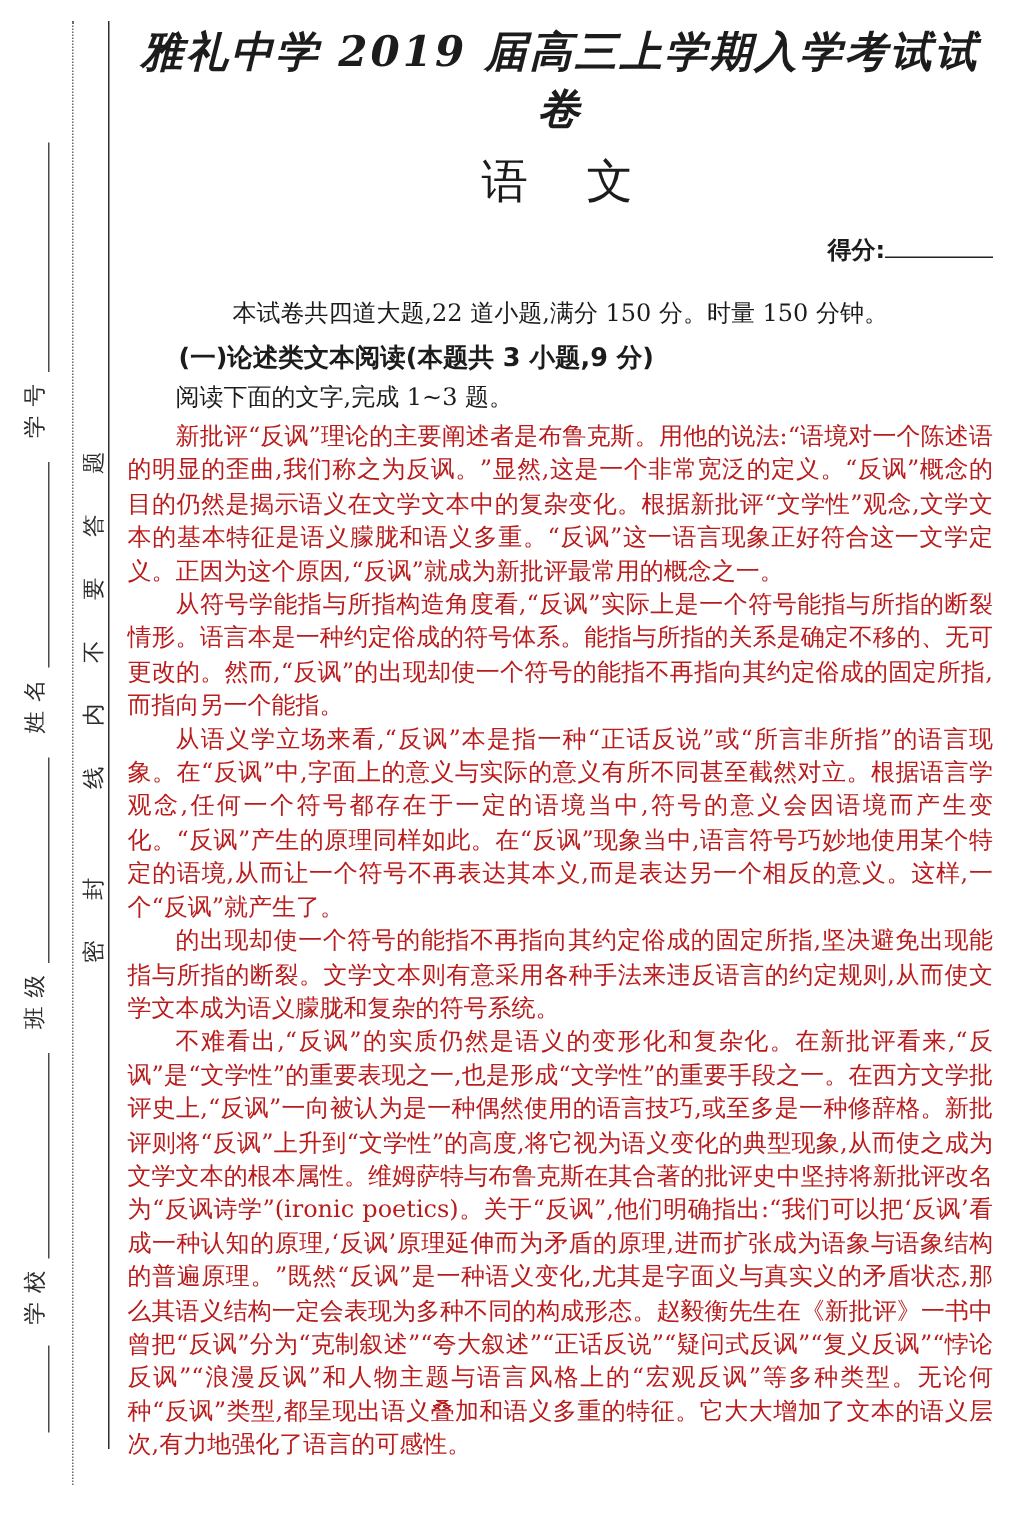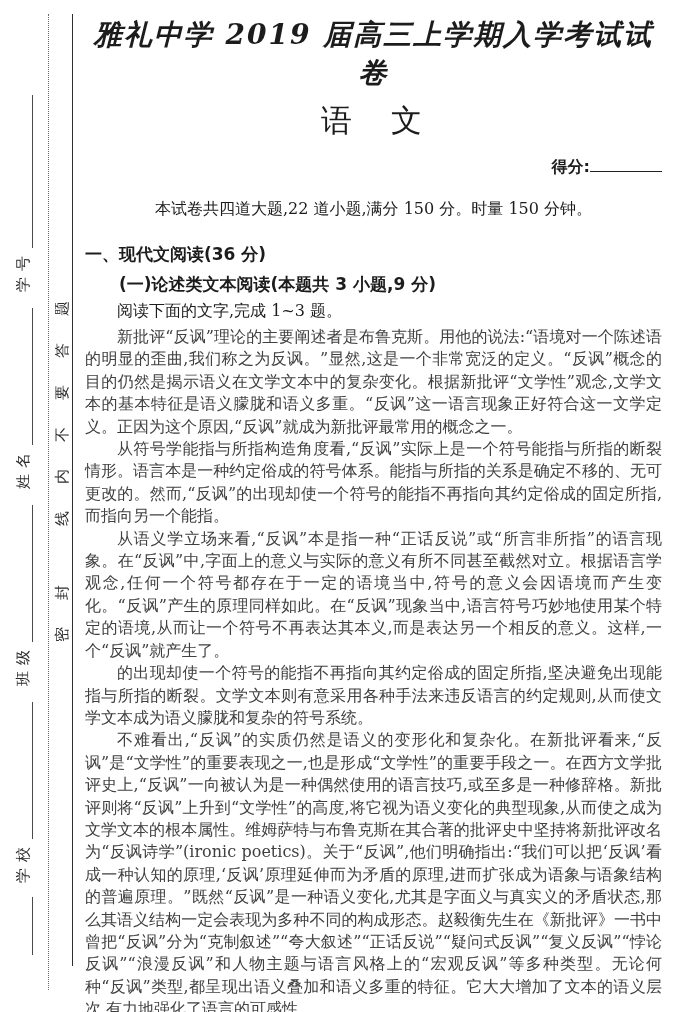--- a/index.html
+++ b/index.html
@@ -37,21 +37,21 @@
   .score-blank{display:inline-block;width:72px;border-bottom:1.5px solid #222;height:14px;
         vertical-align:baseline;}
   .exam-info{margin-top:21px;text-align:center;font-size:16px;}
   .sec-heading{margin-top:23px;font-size:17px;font-weight:700;
         font-family:"DejaVu Sans","Liberation Sans",sans-serif;}
   .sub-heading{margin-top:7px;font-size:17px;font-weight:700;text-indent:2em;
         font-family:"DejaVu Sans","Liberation Sans",sans-serif;}
   .instruction{margin-top:5px;font-size:16px;text-indent:2em;}
   .article{margin-top:4px;}
   .para{margin:0;font-size:16px;line-height:22.4px;text-indent:2em;text-align:justify;
-        color:#404040;}
+        color:#b91c1c;}
   .footer{position:absolute;left:85px;width:577px;top:1022px;text-align:center;font-size:12px;
         color:#1c1c1c;}
 </style>
 </head>
 <body>
 
 <div class="page">
 
   <div class="vline-dotted"></div>
   <div class="vline-solid"></div>
@@ -77,21 +77,20 @@
   <div class="seal-strip"><span class="seal-ch">密</span><span class="seal-ch">封</span><span class="seal-ch">线</span><span class="seal-ch">内</span><span class="seal-ch">不</span><span class="seal-ch">要</span><span class="seal-ch">答</span><span class="seal-ch">题</span></div>
 
   <div class="main">
     <h1 class="exam-title">雅礼中学 2019 届高三上学期入学考试试卷</h1>
     <h2 class="subject">语　文</h2>
     <div class="score-row">
       <span>得分:</span><span class="score-blank"></span>
     </div>
     <div class="exam-info">本试卷共四道大题,22 道小题,满分 150 分。时量 150 分钟。</div>
 
-    <div class="sec-heading">一、现代文阅读(36 分)</div>
     <div class="sub-heading">(一)论述类文本阅读(本题共 3 小题,9 分)</div>
     <div class="instruction">阅读下面的文字,完成 1~3 题。</div>
 
     <div class="article">
         <p class="para">新批评“反讽”理论的主要阐述者是布鲁克斯。用他的说法:“语境对一个陈述语的明显的歪曲,我们称之为反讽。”显然,这是一个非常宽泛的定义。“反讽”概念的目的仍然是揭示语义在文学文本中的复杂变化。根据新批评“文学性”观念,文学文本的基本特征是语义朦胧和语义多重。“反讽”这一语言现象正好符合这一文学定义。正因为这个原因,“反讽”就成为新批评最常用的概念之一。</p>
         <p class="para">从符号学能指与所指构造角度看,“反讽”实际上是一个符号能指与所指的断裂情形。语言本是一种约定俗成的符号体系。能指与所指的关系是确定不移的、无可更改的。然而,“反讽”的出现却使一个符号的能指不再指向其约定俗成的固定所指,而指向另一个能指。</p>
         <p class="para">从语义学立场来看,“反讽”本是指一种“正话反说”或“所言非所指”的语言现象。在“反讽”中,字面上的意义与实际的意义有所不同甚至截然对立。根据语言学观念,任何一个符号都存在于一定的语境当中,符号的意义会因语境而产生变化。“反讽”产生的原理同样如此。在“反讽”现象当中,语言符号巧妙地使用某个特定的语境,从而让一个符号不再表达其本义,而是表达另一个相反的意义。这样,一个“反讽”就产生了。</p>
         <p class="para">的出现却使一个符号的能指不再指向其约定俗成的固定所指,坚决避免出现能指与所指的断裂。文学文本则有意采用各种手法来违反语言的约定规则,从而使文学文本成为语义朦胧和复杂的符号系统。</p>
         <p class="para">不难看出,“反讽”的实质仍然是语义的变形化和复杂化。在新批评看来,“反讽”是“文学性”的重要表现之一,也是形成“文学性”的重要手段之一。在西方文学批评史上,“反讽”一向被认为是一种偶然使用的语言技巧,或至多是一种修辞格。新批评则将“反讽”上升到“文学性”的高度,将它视为语义变化的典型现象,从而使之成为文学文本的根本属性。维姆萨特与布鲁克斯在其合著的批评史中坚持将新批评改名为“反讽诗学”(ironic poetics)。关于“反讽”,他们明确指出:“我们可以把‘反讽’看成一种认知的原理,‘反讽’原理延伸而为矛盾的原理,进而扩张成为语象与语象结构的普遍原理。”既然“反讽”是一种语义变化,尤其是字面义与真实义的矛盾状态,那么其语义结构一定会表现为多种不同的构成形态。赵毅衡先生在《新批评》一书中曾把“反讽”分为“克制叙述”“夸大叙述”“正话反说”“疑问式反讽”“复义反讽”“悖论反讽”“浪漫反讽”和人物主题与语言风格上的“宏观反讽”等多种类型。无论何种“反讽”类型,都呈现出语义叠加和语义多重的特征。它大大增加了文本的语义层次,有力地强化了语言的可感性。</p>
       </div>

